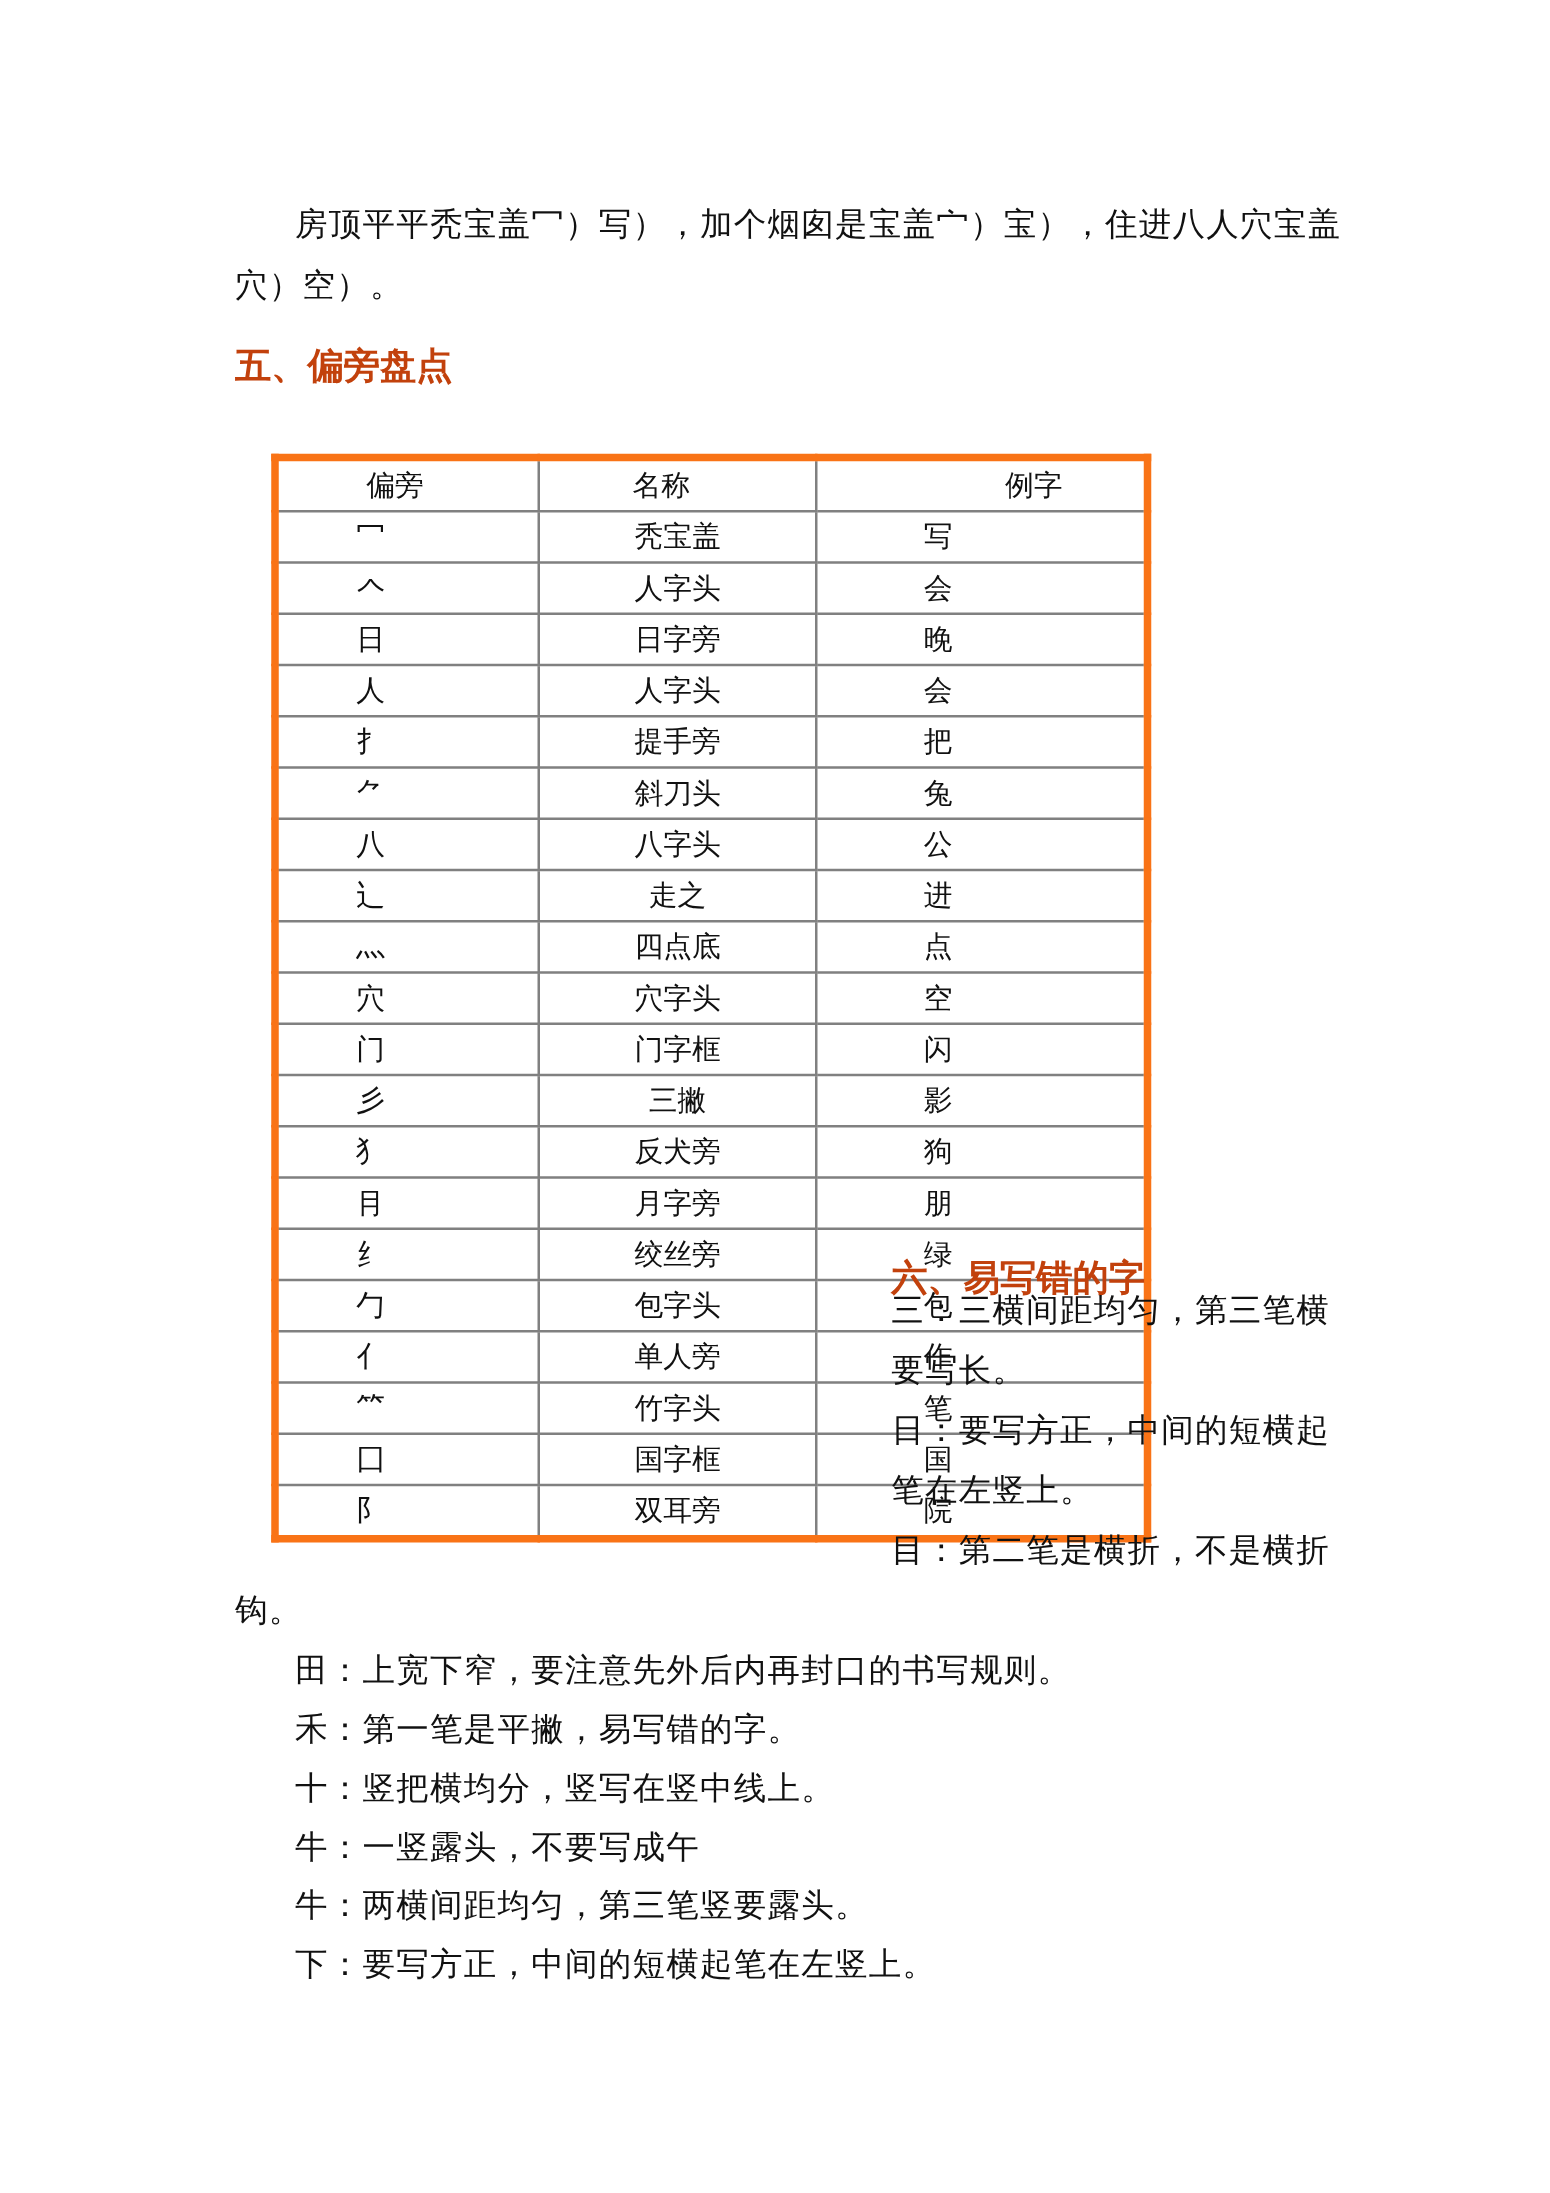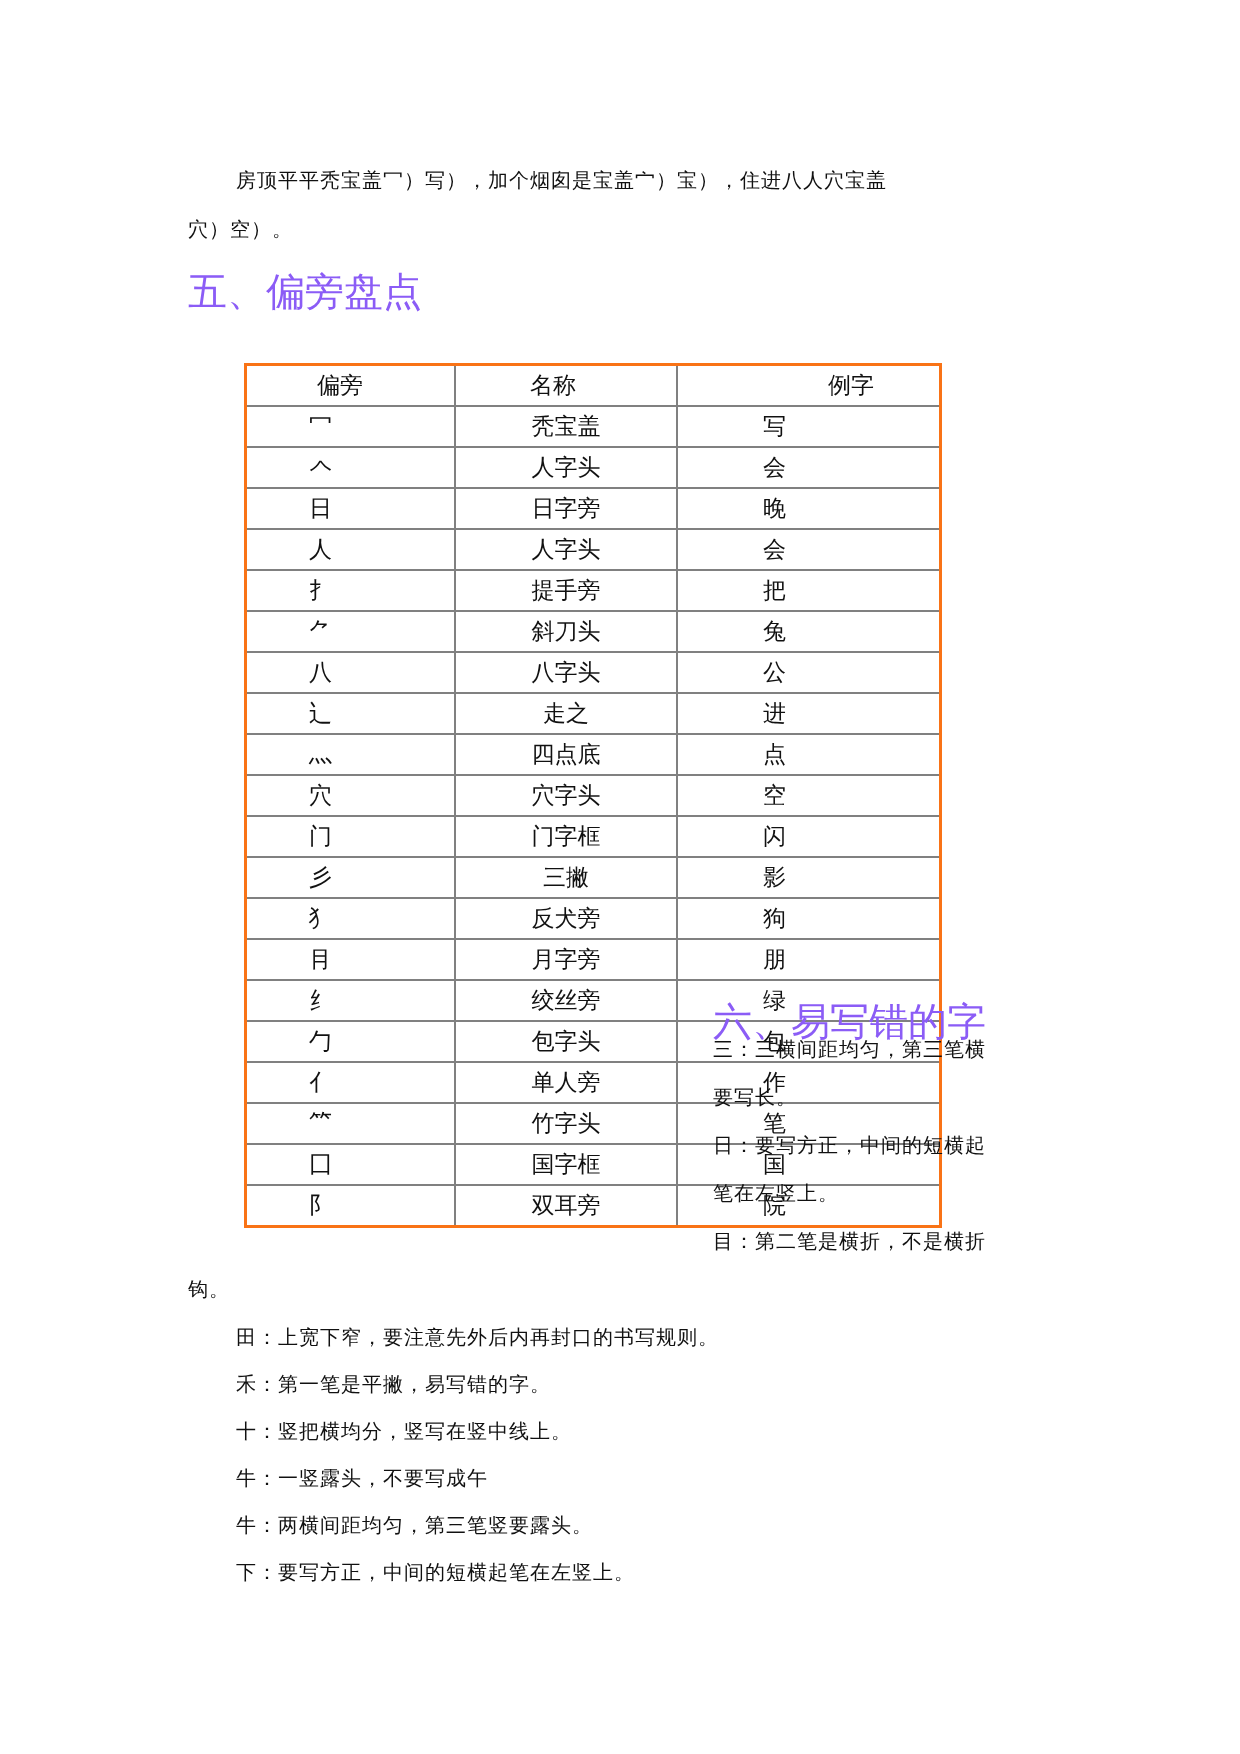--- a/index.html
+++ b/index.html
@@ -3,30 +3,30 @@
   <meta charset="utf-8">
   <style>
     html, body { margin: 0; padding: 0; background: #ffffff; }
     body {
       width: 1240px; height: 1754px; position: relative; overflow: hidden;
       font-family: "DejaVu Sans", "Liberation Sans", sans-serif;
       color: #111111;
     }
     .abs { position: absolute; }
     .para {
-      font-size: 20px; line-height: 30px; white-space: nowrap; letter-spacing: 1px;
+      font-size: 26px; line-height: 30px; white-space: nowrap; letter-spacing: 1px;
     }
     .heading {
-      font-size: 39px; font-weight: normal; line-height: 36px; white-space: nowrap;
-      color: #8b5cf6;
+      font-size: 29px; font-weight: bold; line-height: 36px; white-space: nowrap;
+      color: #c2410c;
     }
     table.radicals {
-      position: absolute; left: 244px; top: 363px;
+      position: absolute; left: 217px; top: 363px;
       border-collapse: collapse;
-      border: 3px solid #f97316;
+      border: 6px solid #f97316;
     }
     table.radicals td, table.radicals th {
       border: 2px solid #808080;
       height: 39px; padding: 0;
       font-size: 23px; font-weight: normal;
       text-align: center; vertical-align: middle;
       color: #111111;
     }
     table.radicals th { font-weight: normal; }
     .c1 { width: 137px; }

